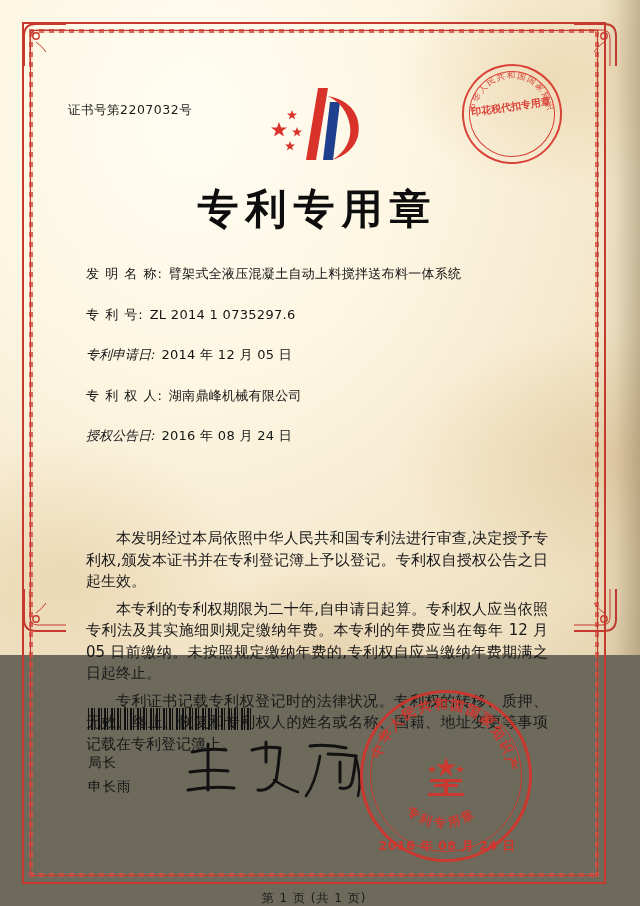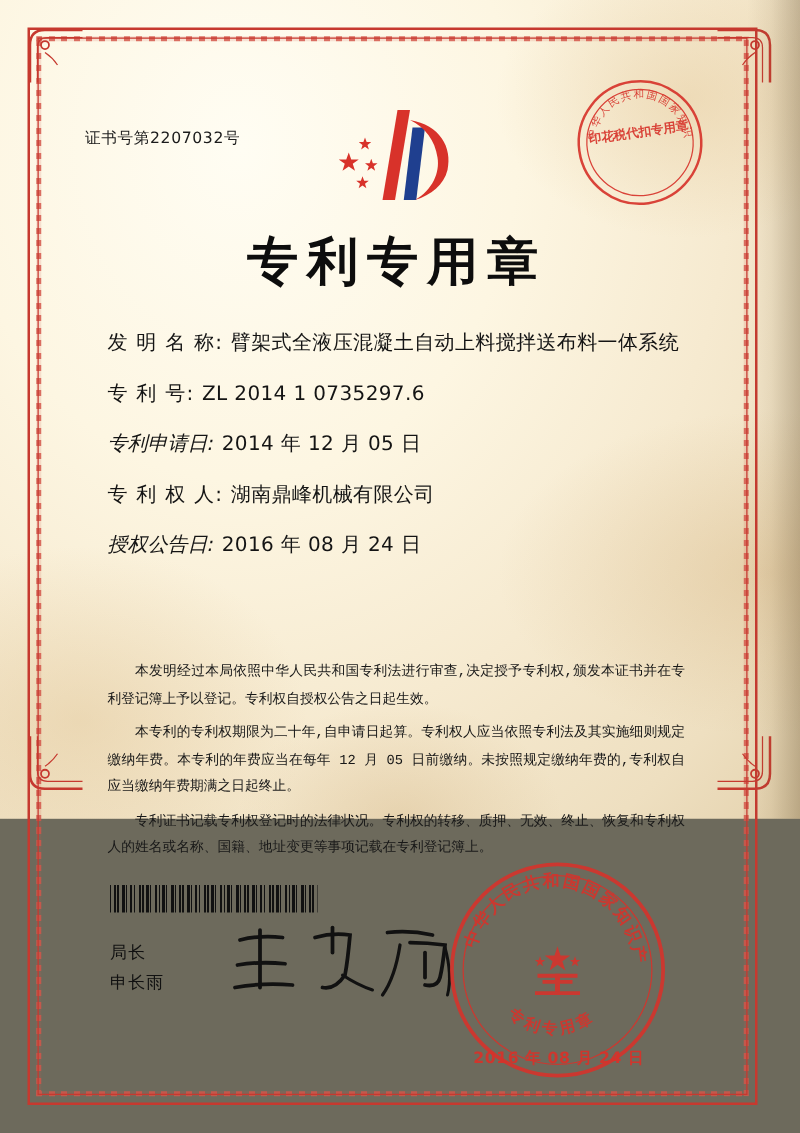--- a/index.html
+++ b/index.html
@@ -156,43 +156,42 @@
 
   .fields {
     position: absolute;
     left: 26px; top: 205px;
     width: 470px;
   }
   .field {
     display: flex;
     align-items: baseline;
     margin-bottom: 22.5px;
-    font-size: 16px;
+    font-size: 13px;
     line-height: 18px;
     color: #141414;
   }
   .field .lbl {
     flex: 0 0 auto;
     letter-spacing: 1px;
   }
   .field .val {
     margin-left: 6px;
     letter-spacing: .3px;
   }
   .field.wide .lbl { letter-spacing: 0; font-style: italic; }
 
   .paras {
     position: absolute;
     left: 26px; top: 468px;
     width: 462px;
-    font-size: 11px;
+    font-size: 15px;
     line-height: 21.5px;
     text-align: justify;
     color: #181818;
-    font-family: Liberation Mono, monospace;
   }
   .paras p {
     margin: 0 0 6px 0;
     text-indent: 2em;
   }
 
   
   .barcode {
     position: absolute;
     left: 28px; top: 648px;
@@ -417,15 +416,16 @@
             <rect x="10" y="24" width="32" height="3.2"></rect>
             <rect x="14" y="29" width="24" height="3"></rect>
             <rect x="24" y="24" width="4" height="16"></rect>
             <path d="M8 38 h36 v3 H8 z"></path>
           </g>
         </svg>
       </div>
     </div>
     <div class="seal-date">2016 年 08 月 24 日</div>
 
+    <div class="pagefoot">第 1 页 (共 1 页)</div>
 
   </div>
 </div>
 
 </body></html>

